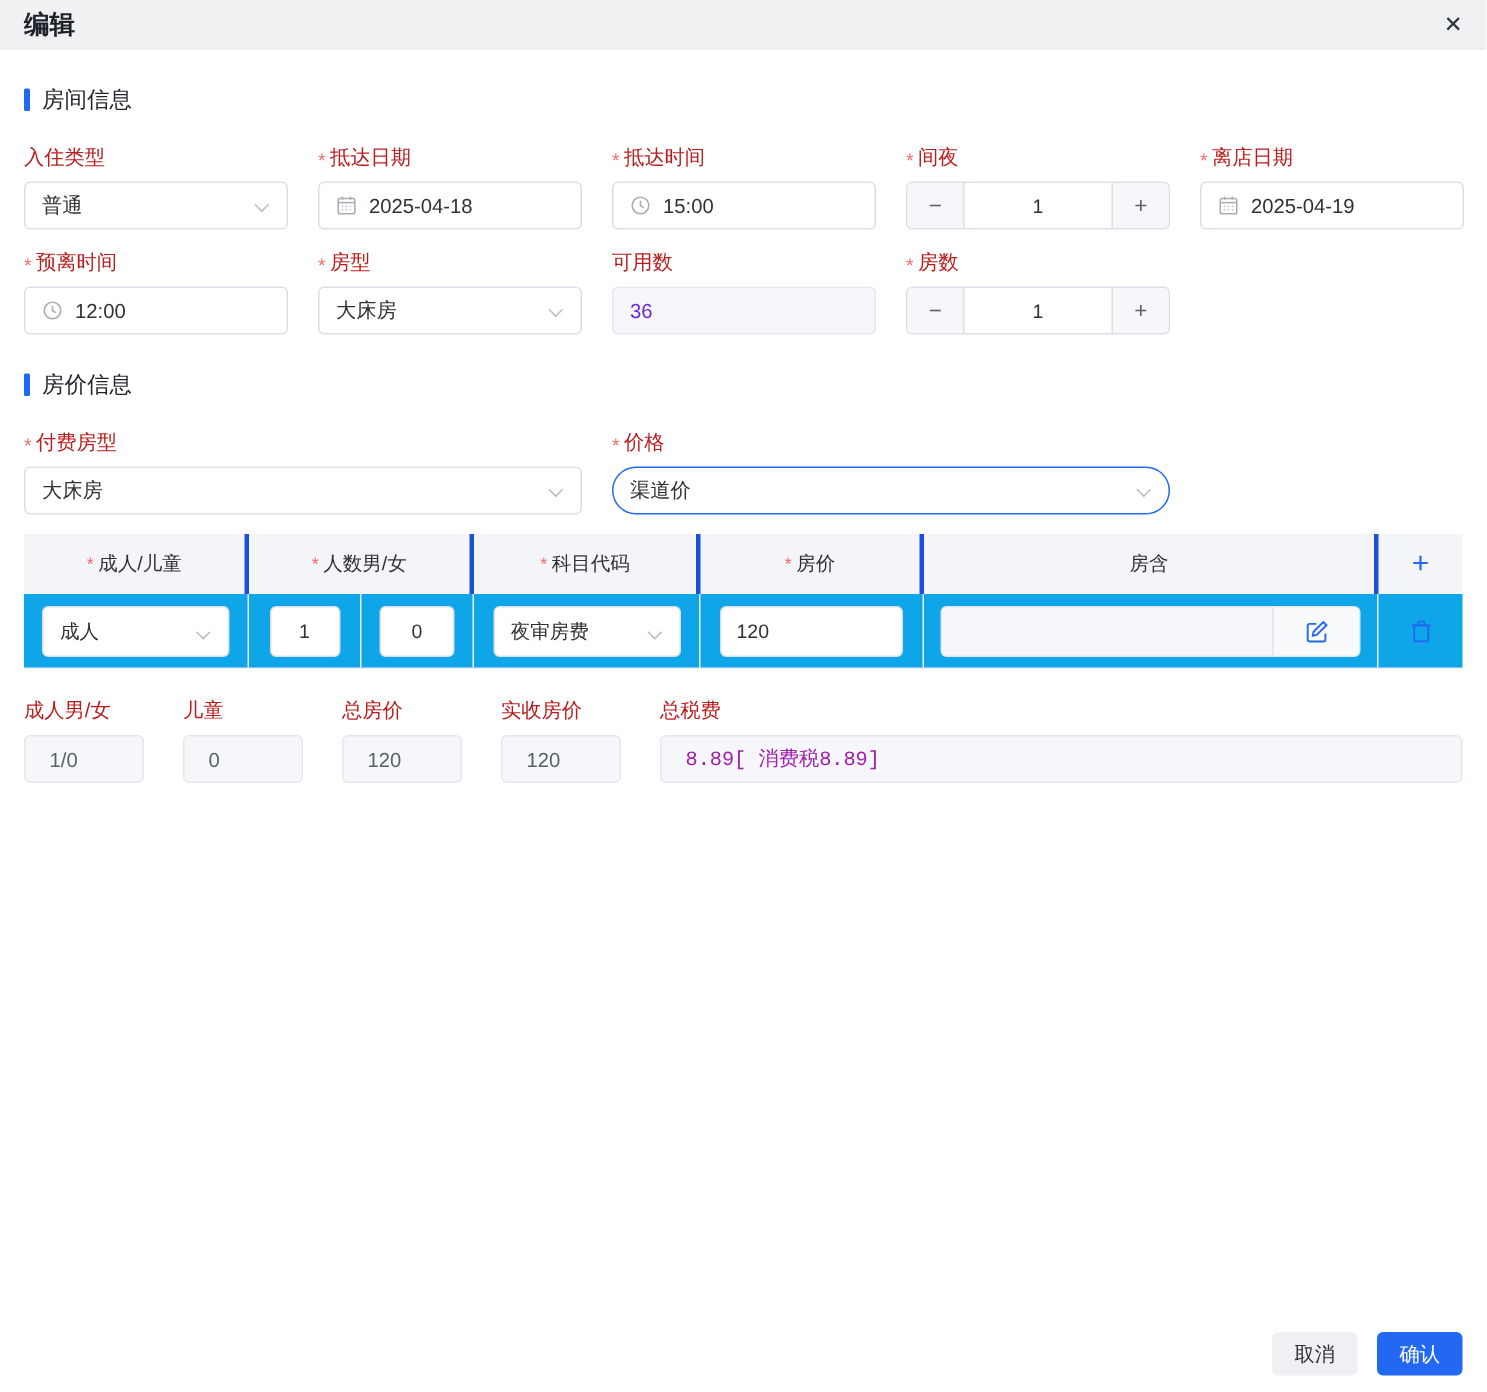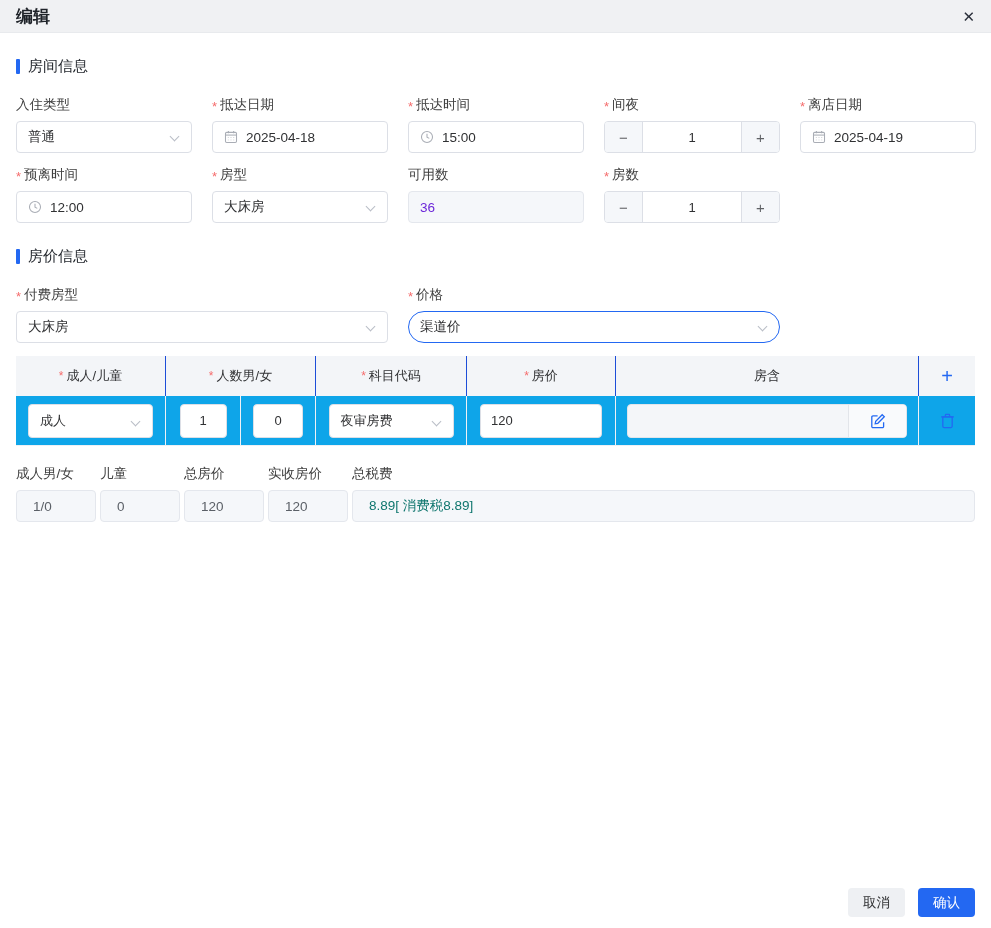--- a/index.html
+++ b/index.html
@@ -20,21 +20,21 @@
   .section-title {
     display:flex; align-items:center; margin-top:24px; margin-bottom:22px;
   }
   .section-bar { width:4px; height:15px; background:#2368f2; border-radius:1px; margin-right:8px; }
   .section-text { font-size:15px; font-weight:normal; color:#1f2329; }
   
   .form-grid {
     display:grid; grid-template-columns:repeat(5,176px); column-gap:20px; row-gap:15px;
   }
   .field {}
-  .f-label { font-size:13.5px; color:#404040; margin-bottom:9px; display:flex; align-items:center; height:14px; }
+  .f-label { font-size:13.5px; color:#b91c1c; margin-bottom:9px; display:flex; align-items:center; height:14px; }
   .f-label.req::before { content:"*"; color:#f56c6c; margin-right:3px; font-size:13px; transform:translateY(1px); }
   .control {
     position:relative; height:32px; border:1px solid #dcdfe6; border-radius:4px;
     background:#fff; display:flex; align-items:center; padding:0 11px;
     font-size:13.5px; color:#303133; cursor:pointer;
   }
   .control.disabled { background:#f5f7fa; border-color:#e4e7ed; color:#6d28d9; cursor:default; }
   .control.focused { border-color:#2368f2; border-radius:16px; }
   .chevron {
     position:absolute; right:13px; top:11px; width:7px; height:7px;
@@ -55,21 +55,21 @@
   
   .span2 { grid-column:span 2; }
   
   .ptable { width:959px; margin-top:13px; font-size:13px; }
   .pt-head, .pt-body {
     display:grid; grid-template-columns:150px 75px 75px 151px 149px 303px 56px;
   }
   .pt-head { background:#f3f5f8; height:40px; }
   .pt-head > div {
     display:flex; align-items:center; justify-content:center; color:#303133;
-    border-right:1px solid #1d4ed8;
+    border-right:3px solid #1d4ed8;
   }
   .pt-head > div:last-child { border-right:none; }
   .pt-head .hreq::before { content:"*"; color:#f56c6c; margin-right:3px; font-size:12px; }
   .pt-body { height:50px; border-bottom:1px solid #edf0f5; background:#0ea5e9; }
   .pt-body > div {
     display:flex; align-items:center; justify-content:center; border-right:1px solid #eef1f6;
   }
   .pt-body > div:last-child { border-right:none; }
   .merge2 { grid-column:span 2; }
   .t-select { width:125px; height:34px; font-size:13px; }
@@ -84,28 +84,28 @@
     overflow:hidden; background:#f4f6f9;
   }
   .room-incl .ri-text { flex:1; display:flex; align-items:center; padding:0 10px; color:#606266; }
   .ri-edit-btn {
     width:58px; background:#f9fafc; border-left:1px solid #e2e5ea;
     display:flex; align-items:center; justify-content:center; cursor:pointer;
   }
   .add-btn { color:#2368f2; font-size:20px; font-weight:400; cursor:pointer; line-height:1; }
   .trash-btn { cursor:pointer; display:flex; align-items:center; justify-content:center; }
   
-  .summary { display:flex; gap:4px; margin-top:21px;align-items:flex-end; }
+  .summary { display:flex; gap:26px; margin-top:21px;align-items:flex-end; }
   .sum-item { width:80px; }
   .sum-item.grow { flex:1; }
   .sum-value {
     height:32px; background:#f5f7fa; border:1px solid #e4e7ed; border-radius:4px;
     display:flex; align-items:center; padding:0 16px; font-size:13.5px; color:#5b6067;
   }
-  .sum-value.placeholder { color:#0f766e; }
+  .sum-value.placeholder { color:#a21caf;font-family:Liberation Mono, monospace; }
   
   .dlg-footer { position:absolute; right:16px; bottom:11px; display:flex; gap:13px; }
   .btn {
     height:29px; padding:0 15px; border-radius:4px; font-size:13.5px;
     display:flex; align-items:center; justify-content:center; cursor:pointer; border:none;
   }
   .btn-cancel { background:#eef0f3; color:#303133; }
   .btn-confirm { background:#2368f2; color:#ffffff; }
 </style>
 </head>

